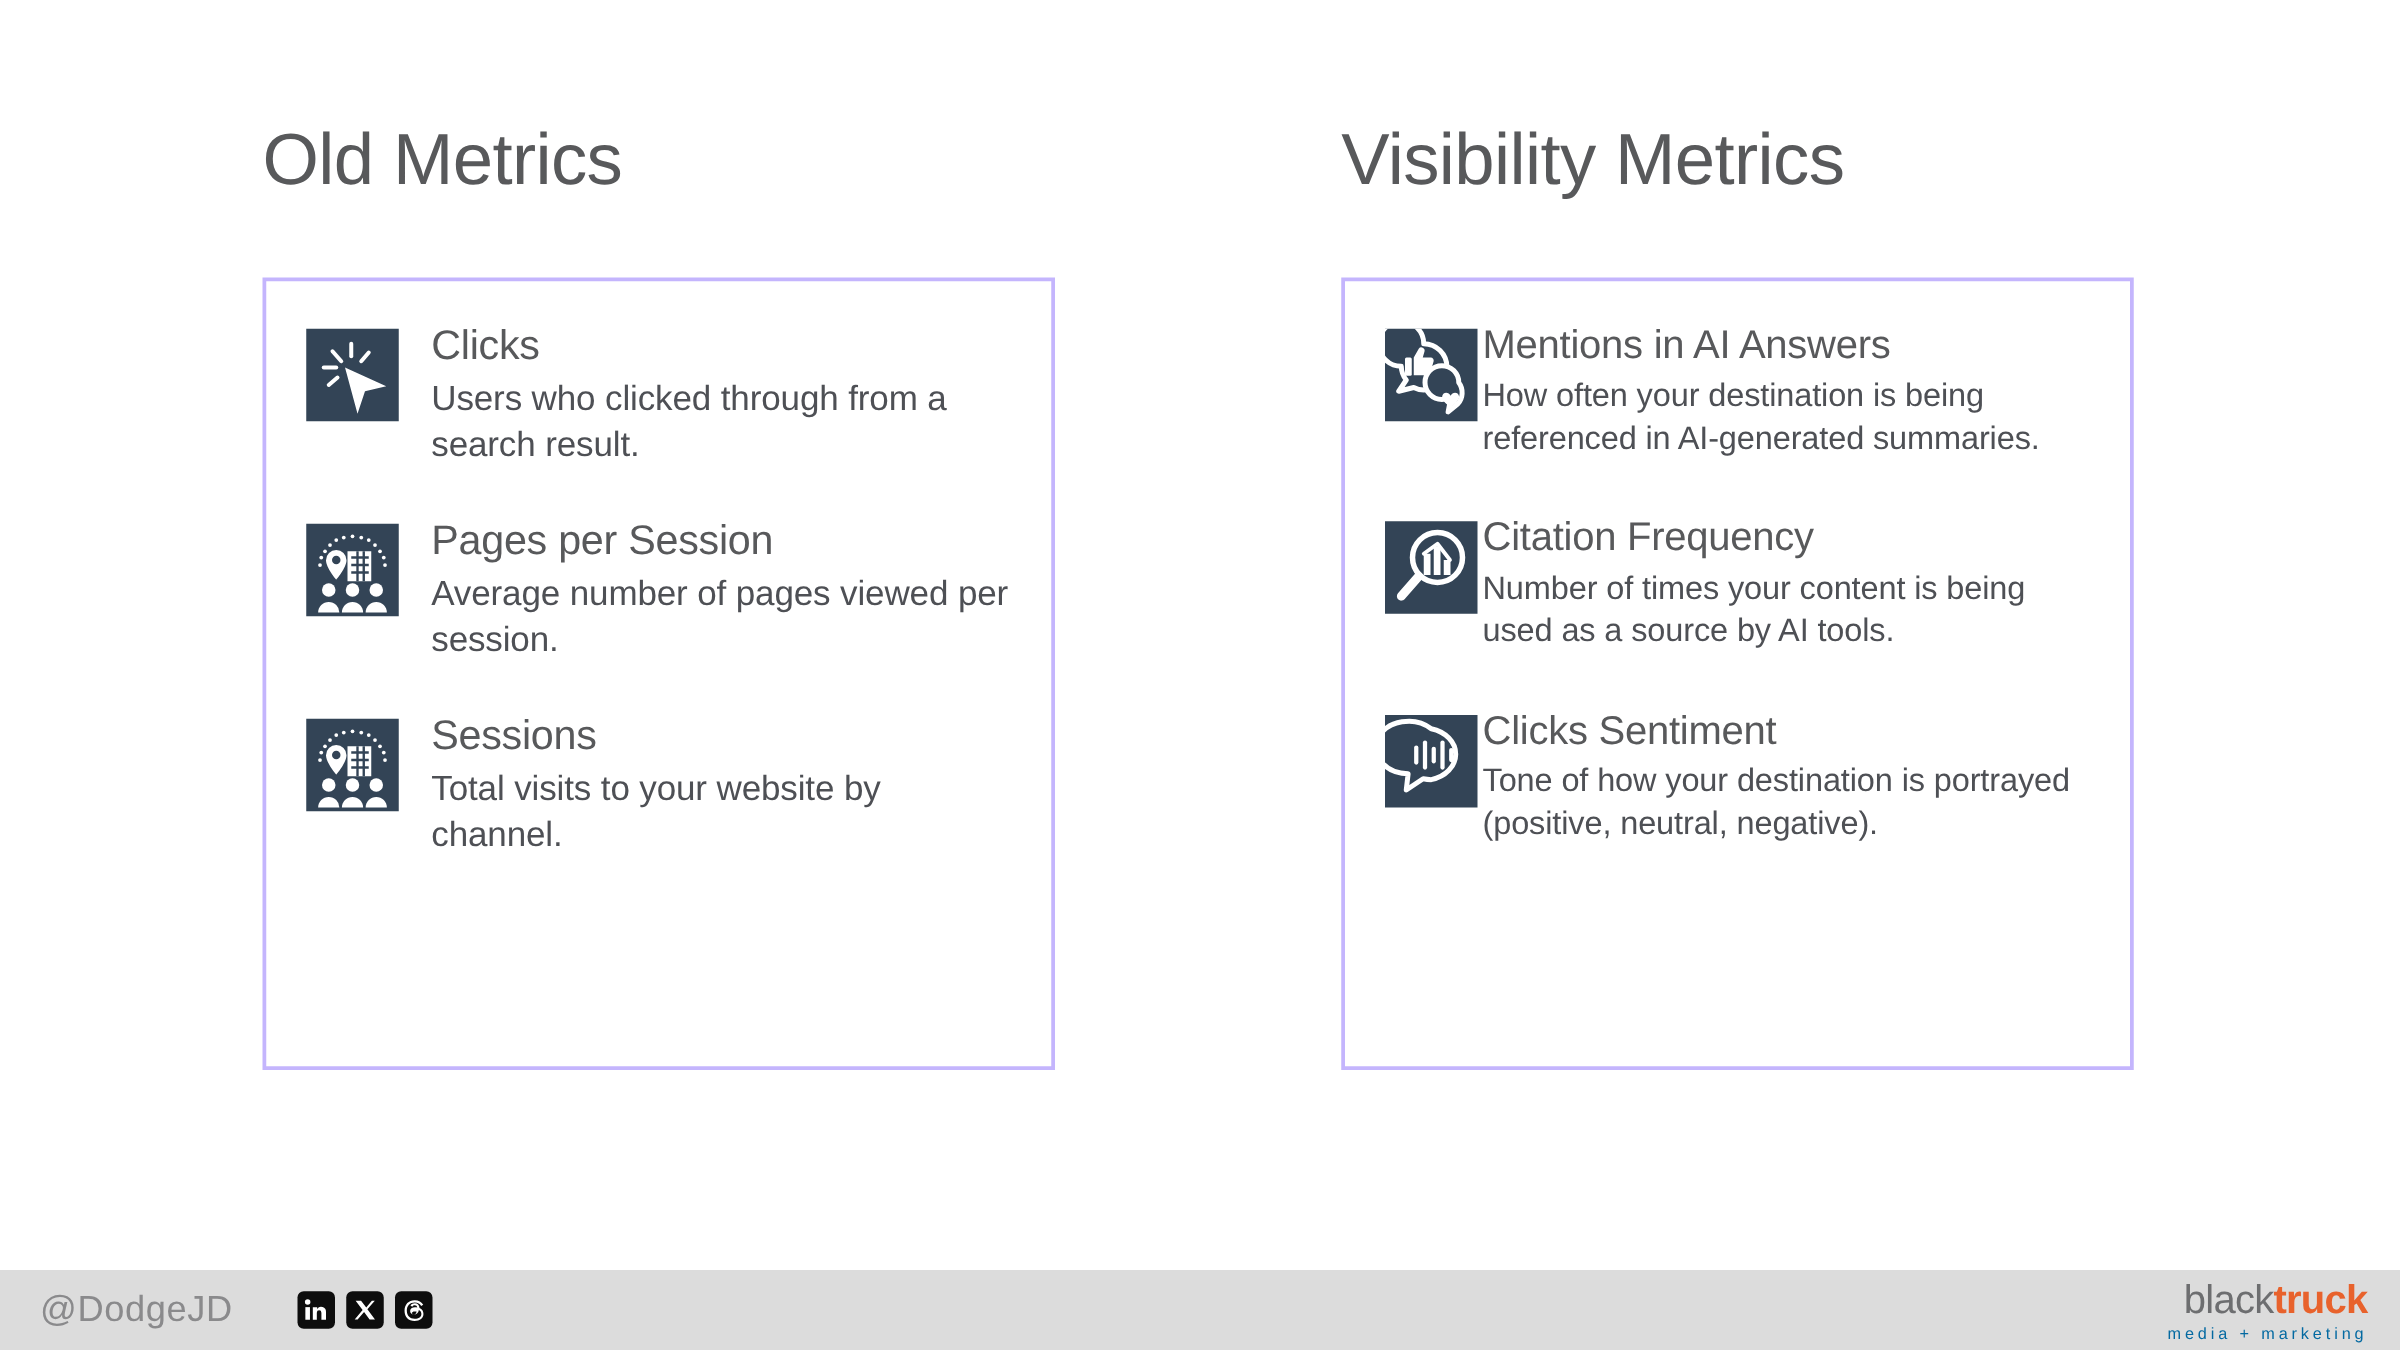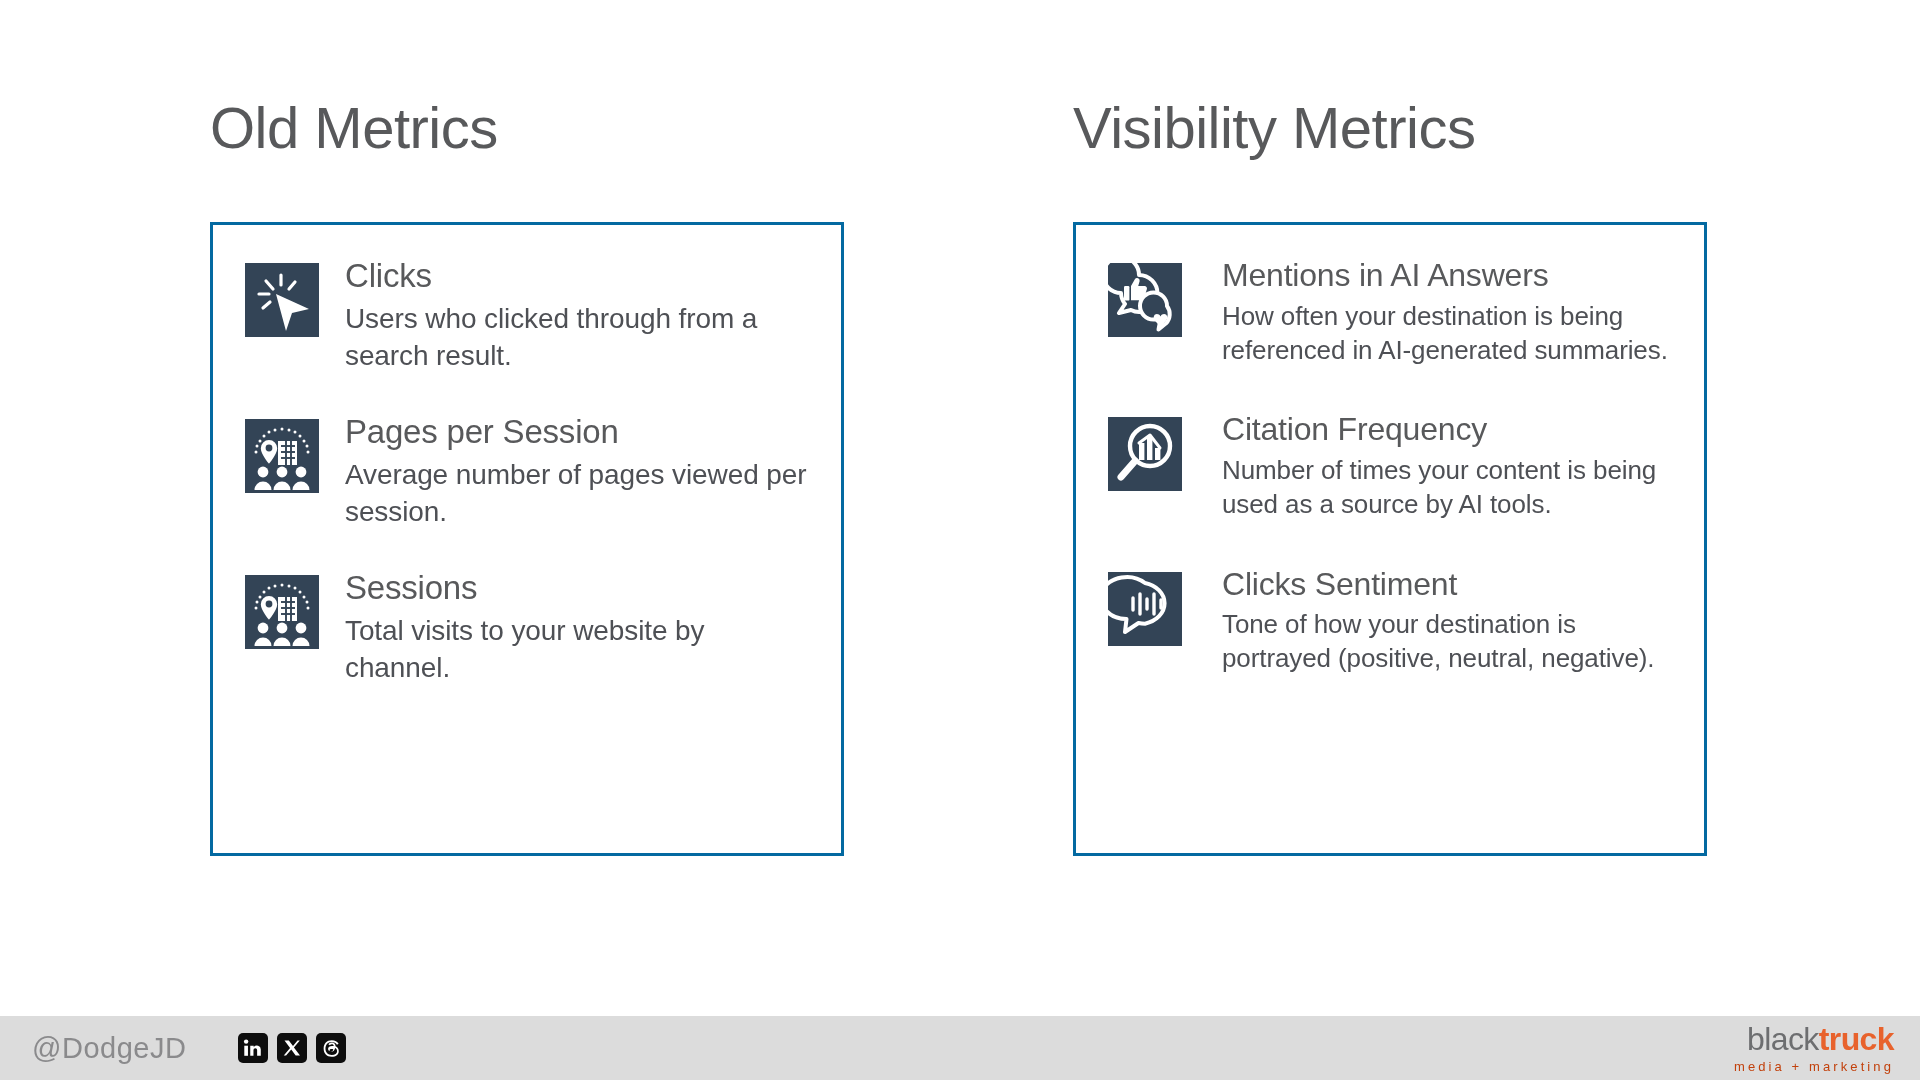--- a/index.html
+++ b/index.html
@@ -36,21 +36,21 @@
     letter-spacing: -0.5px;
     line-height: 1.05;
     white-space: nowrap;
   }
 
   .card {
     position: absolute;
     top: 222px;
     width: 634px;
     height: 634px;
-    border: 3px solid #0369a1;
+    border: 3px solid #c4b5fd;
     background: #ffffff;
   }
 
   .card-inner {
     position: absolute;
     left: 32px;
     right: 26px;
     top: 32px;
   }
 
@@ -85,21 +85,21 @@
   }
   .metric-desc {
     font-size: 28px;
     font-weight: 400;
     color: #4e5055;
     line-height: 1.32;
     letter-spacing: -0.1px;
   }
 
   
-  .col-right .metric { gap: 40px; margin-bottom: 44px; }
+  .col-right .metric { gap: 4px; margin-bottom: 44px; }
   .col-right .metric-title { font-size: 32px; }
   .col-right .metric-desc  { font-size: 26px; line-height: 1.3; }
 
   
   .footer {
     position: absolute;
     left: 0;
     bottom: 0;
     width: 1920px;
     height: 64px;
@@ -148,21 +148,21 @@
     font-size: 32px;
     font-weight: 400;
     letter-spacing: -0.6px;
     white-space: nowrap;
   }
   .brand-black { color: #6d6e70; }
   .brand-truck { color: #e8622c; font-weight: 700; }
   .brand-tag {
     margin-top: 5px;
     font-size: 13px;
-    color: #c2410c;
+    color: #0369a1;
     letter-spacing: 3.1px;
     white-space: nowrap;
   }
 </style>
 </head>
 <body>
 
 <div class="slide">
 
   <div class="column col-left">

